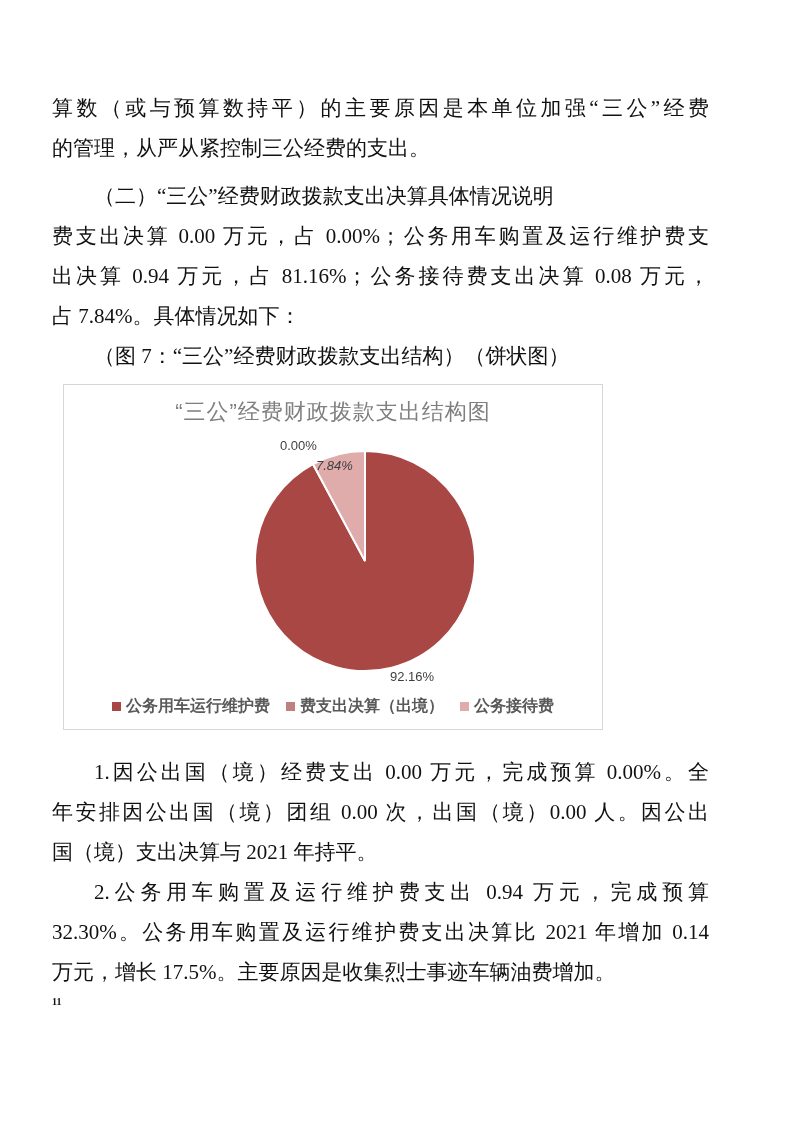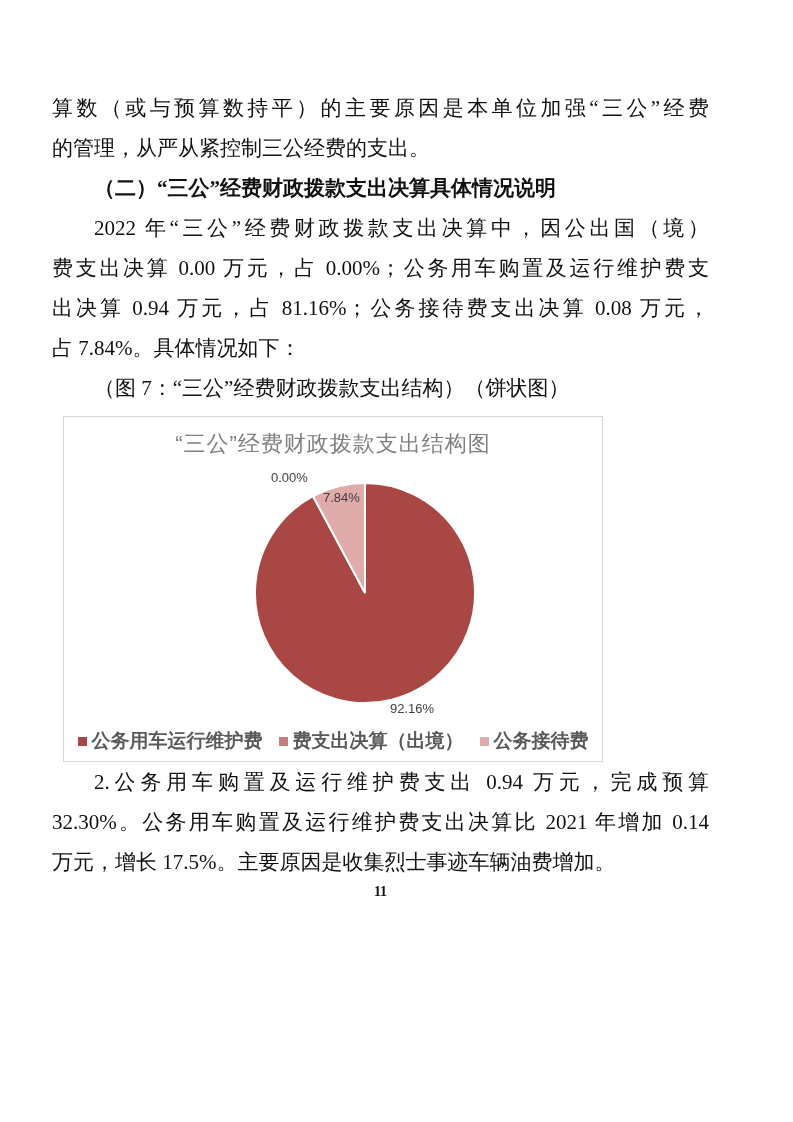--- a/index.html
+++ b/index.html
@@ -13,21 +13,21 @@
     width:793px;height:1122px;
     padding:88px 84px 0 52px;
   }
   .ln{
     font-size:21px;height:40px;line-height:40px;
     text-align:justify;text-align-last:justify;
     overflow:hidden;white-space:nowrap;
   }
   .ln.last{text-align:right;text-align-last:left;}
   .ln.ind{text-indent:42px;}
-  .heading{font-weight:bold;}
+  .heading{margin-top:8px;}
   .chart-box{
     box-sizing:border-box;
     width:540px;height:346px;
     margin:8px 0 0 11px;
     border:1px solid #d6d6d6;
     background:#ffffff;
     position:relative;
   }
   .chart-title{
     position:absolute;top:12px;left:0;right:0;
@@ -35,47 +35,46 @@
     font-family:"Liberation Sans","DejaVu Sans",sans-serif;
     font-size:22px;color:#7f7f7f;letter-spacing:1px;
   }
   .pie-svg{position:absolute;left:0;top:0;width:601px;height:344px;}
   .pie-label{
     position:absolute;
     font-family:"Liberation Sans","DejaVu Sans",sans-serif;
     font-size:13px;color:#3f3f3f;
   }
   .lbl-big{left:326px;top:284px;text-align:center;}
-  .lbl-zero{left:207px;top:53px;}
-  .lbl-pink{left:259px;top:73px;}
+  .lbl-zero{left:216px;top:53px;}
+  .lbl-pink{left:252px;top:73px;font-style:italic;}
   .legend{
     position:absolute;left:0;right:0;top:311px;
     display:flex;justify-content:center;align-items:center;gap:16px;
     font-family:"Liberation Sans","DejaVu Sans",sans-serif;
-    font-size:19px;font-weight:bold;color:#595959;
+    font-size:16px;font-weight:bold;color:#595959;
   }
   .legend-item{display:flex;align-items:center;gap:5px;}
   .swatch{width:9px;height:9px;display:inline-block;}
   .para3{margin-top:22px;}
   .page-num{
-    text-align:center;font-size:14px;font-weight:bold;
+    text-align:left;font-size:10px;font-weight:bold;
     margin-top:0;height:20px;line-height:20px;
   }
 </style>
 </head>
 <body>
 
 <div class="page">
 
   <div class="ln">算数（或与预算数持平）的主要原因是本单位加强“三公”经费</div>
   <div class="ln last">的管理，从严从紧控制三公经费的支出。</div>
 
   <div class="ln last ind heading">（二）“三公”经费财政拨款支出决算具体情况说明</div>
 
-  <div class="ln ind">2022 年“三公”经费财政拨款支出决算中，因公出国（境）</div>
   <div class="ln">费支出决算 0.00 万元，占 0.00%；公务用车购置及运行维护费支</div>
   <div class="ln">出决算 0.94 万元，占 81.16%；公务接待费支出决算 0.08 万元，</div>
   <div class="ln last">占 7.84%。具体情况如下：</div>
 
   <div class="ln last ind">（图 7：“三公”经费财政拨款支出结构）（饼状图）</div>
 
   <div class="chart-box">
     <svg class="pie-svg" viewBox="0 0 601 344" xmlns="http://www.w3.org/2000/svg">
         <path d="M 301 176 L 301.00 66.00 A 110 110 0 1 1 248.98 79.08 Z" fill="#a84744" stroke="#ffffff" stroke-width="2"></path>
         <path d="M 301 176 L 248.98 79.08 A 110 110 0 0 1 301.00 66.00 Z" fill="#e0abab" stroke="#ffffff" stroke-width="2"></path>
@@ -93,20 +92,25 @@
         <span class="swatch" style="background: rgb(193, 128, 124);"></span>
         <span>费支出决算（出境）</span>
       </div>
       <div class="legend-item">
         <span class="swatch" style="background: rgb(224, 171, 171);"></span>
         <span>公务接待费</span>
       </div>
     </div>
   </div>
 
+  <div class="para3">
+    <div class="ln ind">1.因公出国（境）经费支出 0.00 万元，完成预算 0.00%。全</div>
+    <div class="ln">年安排因公出国（境）团组 0.00 次，出国（境）0.00 人。因公出</div>
+    <div class="ln last">国（境）支出决算与 2021 年持平。</div>
+  </div>
 
   <div class="ln ind">2.公务用车购置及运行维护费支出 0.94 万元，完成预算</div>
   <div class="ln">32.30%。公务用车购置及运行维护费支出决算比 2021 年增加 0.14</div>
   <div class="ln last">万元，增长 17.5%。主要原因是收集烈士事迹车辆油费增加。</div>
 
   <div class="page-num">11</div>
 
 </div>
 
 </body></html>

